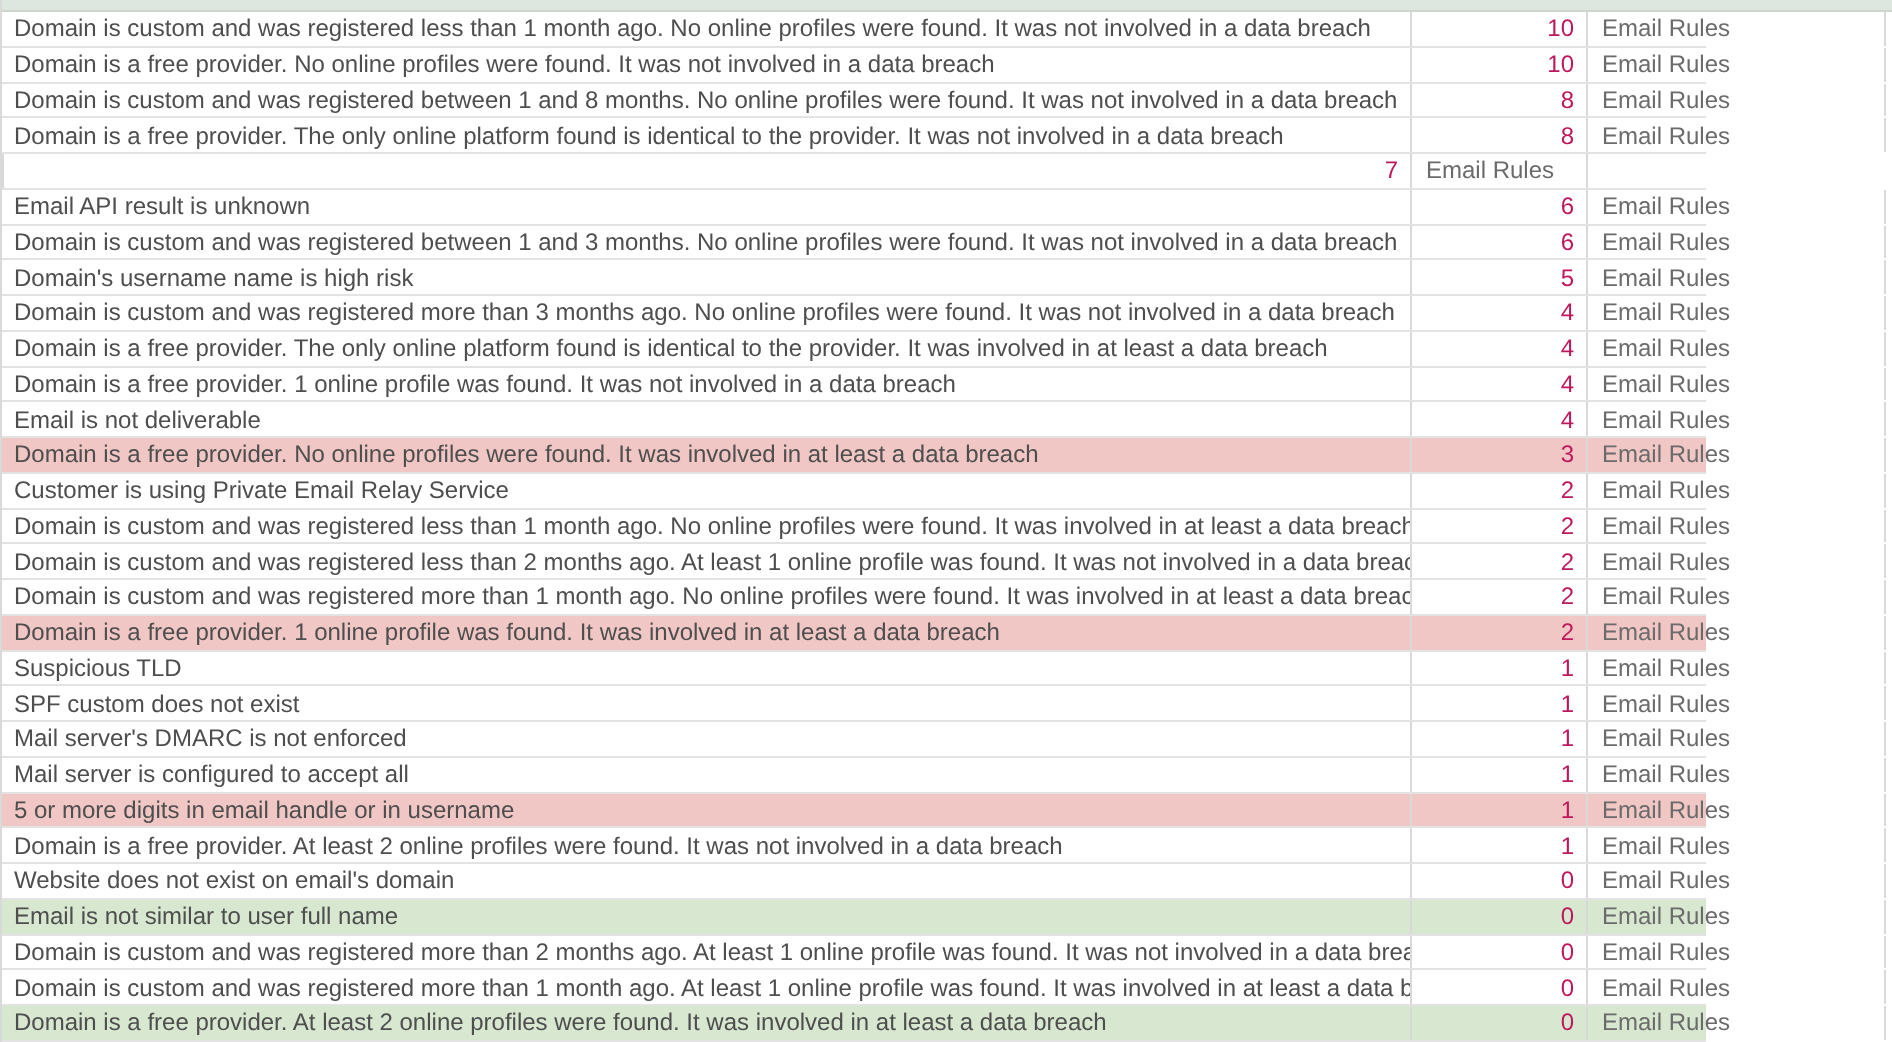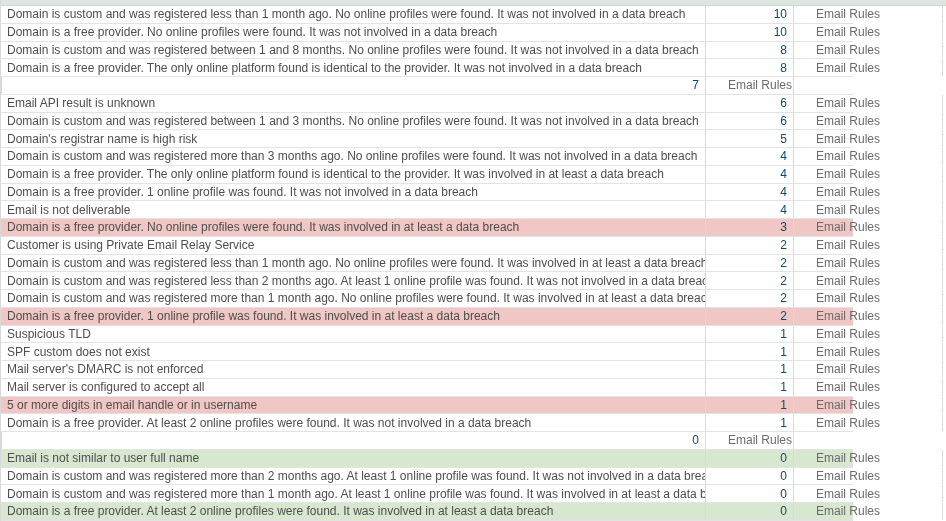--- a/index.html
+++ b/index.html
@@ -37,25 +37,25 @@
     height: 100%;
     display: flex;
     align-items: center;
     white-space: nowrap;
     overflow: hidden;
   }
   .cell-rule  { padding-left: 6px; }
   .cell-score {
     justify-content: flex-end;
     padding-right: 6px;
-    color: #0c4a6e;
+    color: #be185d;
     border-left: 1px solid #d9d9d9;
   }
   .cell-category {
-    padding-left: 22px;
+    padding-left: 7px;
     color: #6b6b6b;
     border-left: 1px solid #d9d9d9;
   }
   .cell-edge { border-left: 1px solid #d9d9d9; }
 </style>
 </head>
 <body>
 
 <div class="viewport">
   <div class="clipped-row"></div>
@@ -102,21 +102,21 @@
   </div>
 
   <div class="rule-row">
     <div class="cell cell-rule">Domain is custom and was registered between 1 and 3 months. No online profiles were found. It was not involved in a data breach</div>
     <div class="cell cell-score">6</div>
     <div class="cell cell-category">Email Rules</div>
     <div class="cell cell-edge"></div>
   </div>
 
   <div class="rule-row">
-    <div class="cell cell-rule">Domain's registrar name is high risk</div>
+    <div class="cell cell-rule">Domain's username name is high risk</div>
     <div class="cell cell-score">5</div>
     <div class="cell cell-category">Email Rules</div>
     <div class="cell cell-edge"></div>
   </div>
 
   <div class="rule-row">
     <div class="cell cell-rule">Domain is custom and was registered more than 3 months ago. No online profiles were found. It was not involved in a data breach</div>
     <div class="cell cell-score">4</div>
     <div class="cell cell-category">Email Rules</div>
     <div class="cell cell-edge"></div>
@@ -221,20 +221,21 @@
   </div>
 
   <div class="rule-row">
     <div class="cell cell-rule">Domain is a free provider. At least 2 online profiles were found. It was not involved in a data breach</div>
     <div class="cell cell-score">1</div>
     <div class="cell cell-category">Email Rules</div>
     <div class="cell cell-edge"></div>
   </div>
 
   <div class="rule-row">
+    <div class="cell cell-rule">Website does not exist on email's domain</div>
     <div class="cell cell-score">0</div>
     <div class="cell cell-category">Email Rules</div>
     <div class="cell cell-edge"></div>
   </div>
 
   <div class="rule-row hl-green">
     <div class="cell cell-rule">Email is not similar to user full name</div>
     <div class="cell cell-score">0</div>
     <div class="cell cell-category">Email Rules</div>
     <div class="cell cell-edge"></div>

